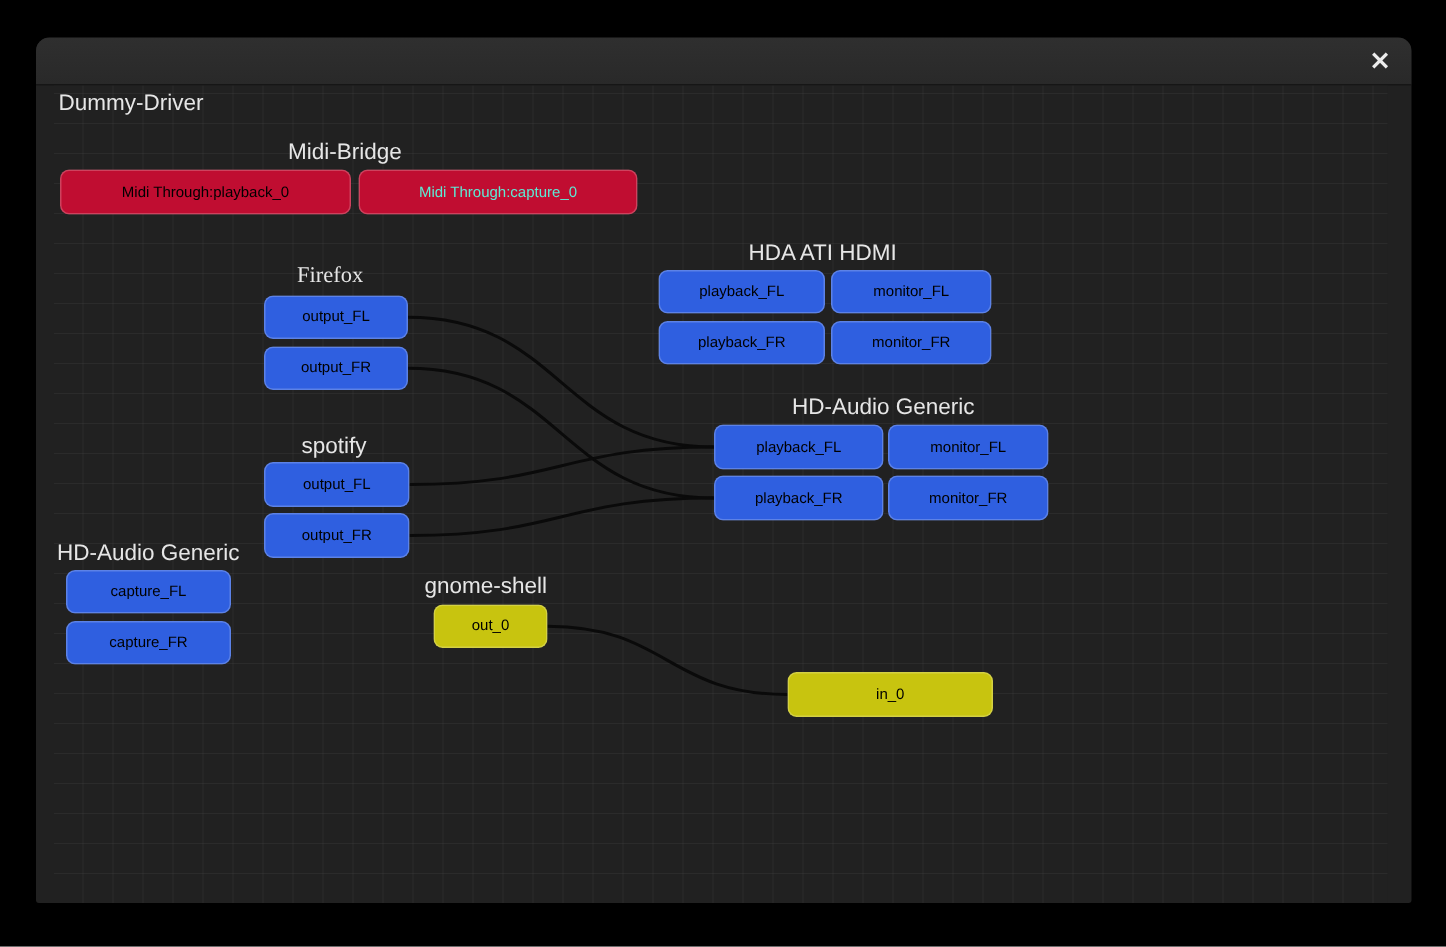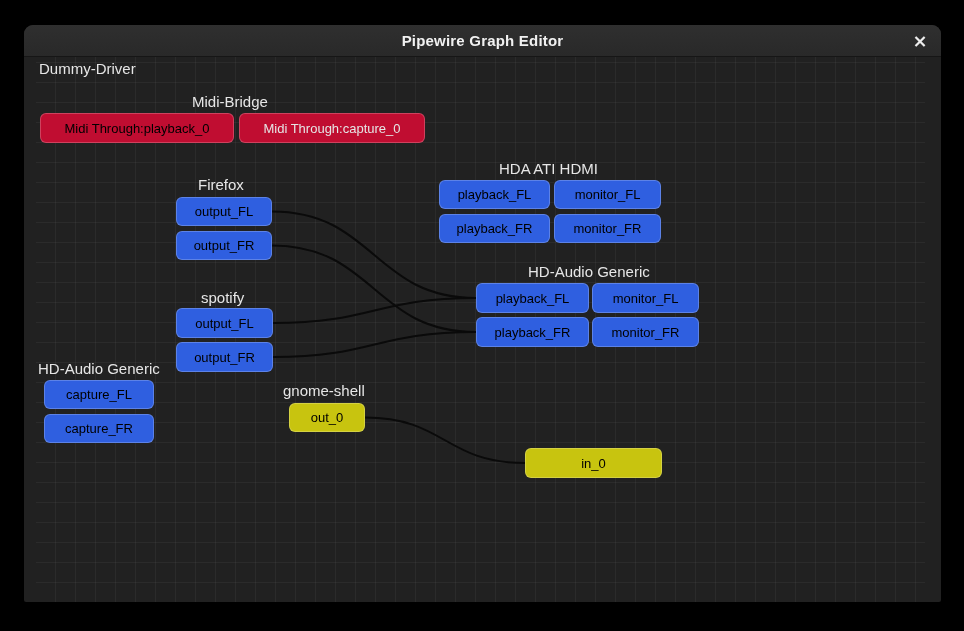--- a/index.html
+++ b/index.html
@@ -37,46 +37,45 @@
     background-position:-1px -15px;
   }
   .links-layer { position:absolute; left:0; top:0; overflow:visible; }
   .node-title {
     position:absolute; color:#e6e6e6; font-size:15px; line-height:17px;
     white-space:nowrap; cursor:default;
   }
   .port {
     position:absolute; box-sizing:border-box; border-radius:6px;
     display:flex; align-items:center; justify-content:center;
-    font-size:13px; color:#000; border:1px solid rgba(255,255,255,0.22);
+    font-size:10px; color:#000; border:1px solid rgba(255,255,255,0.22);
     white-space:nowrap; cursor:pointer;
   }
 </style>
 </head>
 <body>
 
 <div class="screen">
   <div class="window">
     <div class="titlebar">
-      <div class="titlebar-title">Pipewire Graph Editor</div>
       <button class="close-btn"><span>×</span></button>
     </div>
     <div class="canvas" id="canvas">
       <svg class="links-layer" id="links" width="917" height="545">
           <path d="M 236 154.5 C 338 154.5, 338 241, 440 241" fill="none" stroke="#0a0a0a" stroke-width="2"></path>
           <path d="M 236 188.5 C 338 188.5, 338 275, 440 275" fill="none" stroke="#0a0a0a" stroke-width="2"></path>
           <path d="M 237 266 C 338.5 266, 338.5 241, 440 241" fill="none" stroke="#0a0a0a" stroke-width="2"></path>
           <path d="M 237 300 C 338.5 300, 338.5 275, 440 275" fill="none" stroke="#0a0a0a" stroke-width="2"></path>
           <path d="M 329 360.5 C 409 360.5, 409 406, 489 406" fill="none" stroke="#0a0a0a" stroke-width="2"></path>
         </svg>
     <div class="node-title" style="left: 3px; top: 3px; color: rgb(230, 230, 230);">Dummy-Driver</div>
         <div class="node-title" style="left: 156px; top: 36px; color: rgb(230, 230, 230);">Midi-Bridge</div>
         <div class="port" style="left: 4px; top: 56px; width: 194px; height: 30px; background: rgb(192, 13, 49); color: rgb(0, 0, 0);">Midi Through:playback_0</div>
-        <div class="port" style="left: 203px; top: 56px; width: 186px; height: 30px; background: rgb(192, 13, 49); color: #e5e5e5;">Midi Through:capture_0</div>
-        <div class="node-title" style="left: 162px; top: 119px; color: rgb(230, 230, 230);">Firefox</div>
+        <div class="port" style="left: 203px; top: 56px; width: 186px; height: 30px; background: rgb(192, 13, 49); color: #5eead4;">Midi Through:capture_0</div>
+        <div class="node-title" style="left: 162px; top: 119px; color: rgb(230, 230, 230); font-family: Liberation Serif, serif;">Firefox</div>
         <div class="port" style="left: 140px; top: 140px; width: 96px; height: 29px; background: rgb(47, 95, 224); color: rgb(0, 0, 0);">output_FL</div>
         <div class="port" style="left: 140px; top: 174px; width: 96px; height: 29px; background: rgb(47, 95, 224); color: rgb(0, 0, 0);">output_FR</div>
         <div class="node-title" style="left: 463px; top: 103px; color: rgb(230, 230, 230);">HDA ATI HDMI</div>
         <div class="port" style="left: 403px; top: 123px; width: 111px; height: 29px; background: rgb(47, 95, 224); color: rgb(0, 0, 0);">playback_FL</div>
         <div class="port" style="left: 518px; top: 123px; width: 107px; height: 29px; background: rgb(47, 95, 224); color: rgb(0, 0, 0);">monitor_FL</div>
         <div class="port" style="left: 403px; top: 157px; width: 111px; height: 29px; background: rgb(47, 95, 224); color: rgb(0, 0, 0);">playback_FR</div>
         <div class="port" style="left: 518px; top: 157px; width: 107px; height: 29px; background: rgb(47, 95, 224); color: rgb(0, 0, 0);">monitor_FR</div>
         <div class="node-title" style="left: 492px; top: 206px; color: rgb(230, 230, 230);">HD-Audio Generic</div>
         <div class="port" style="left: 440px; top: 226px; width: 113px; height: 30px; background: rgb(47, 95, 224); color: rgb(0, 0, 0);">playback_FL</div>
         <div class="port" style="left: 556px; top: 226px; width: 107px; height: 30px; background: rgb(47, 95, 224); color: rgb(0, 0, 0);">monitor_FL</div>

